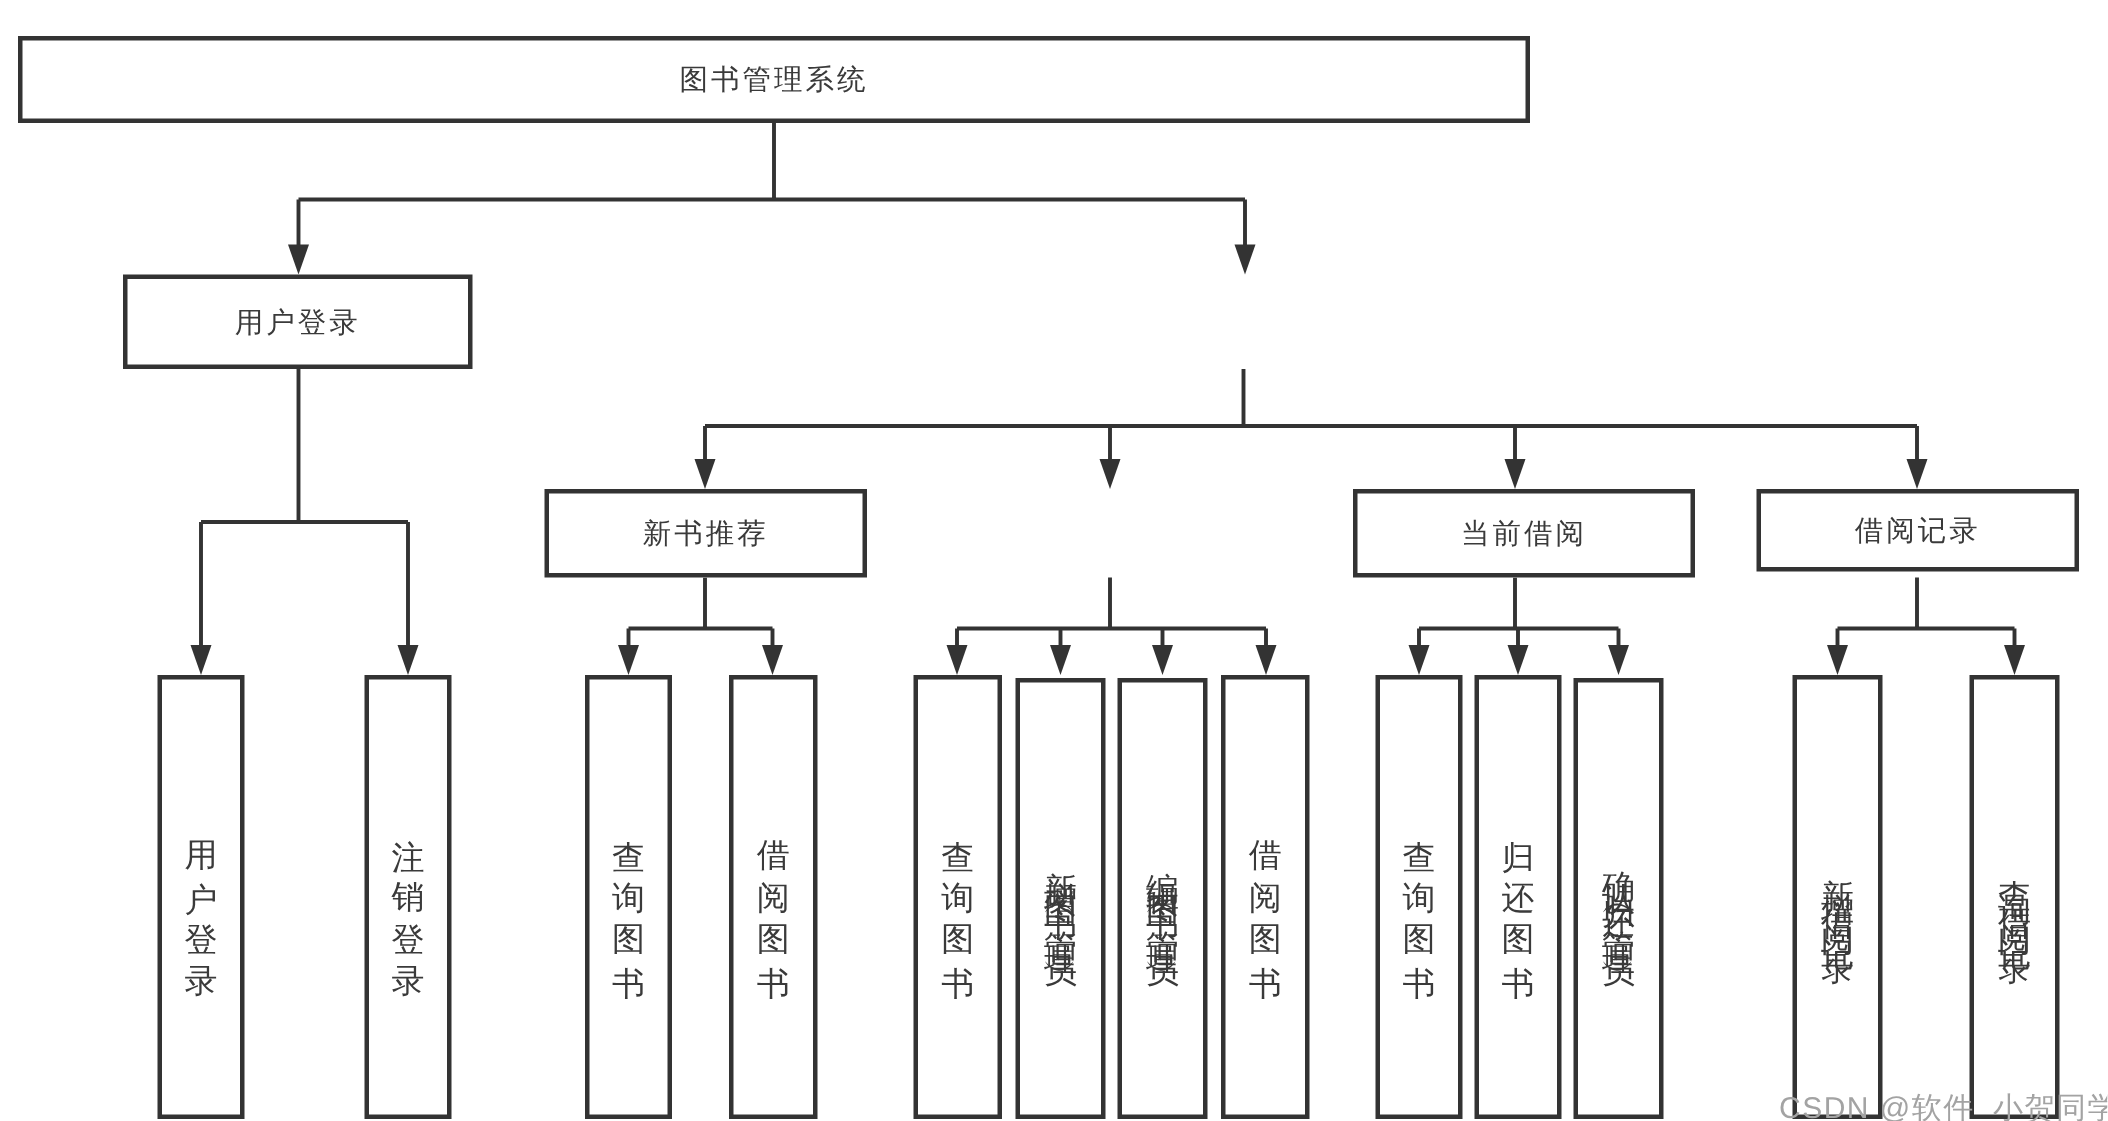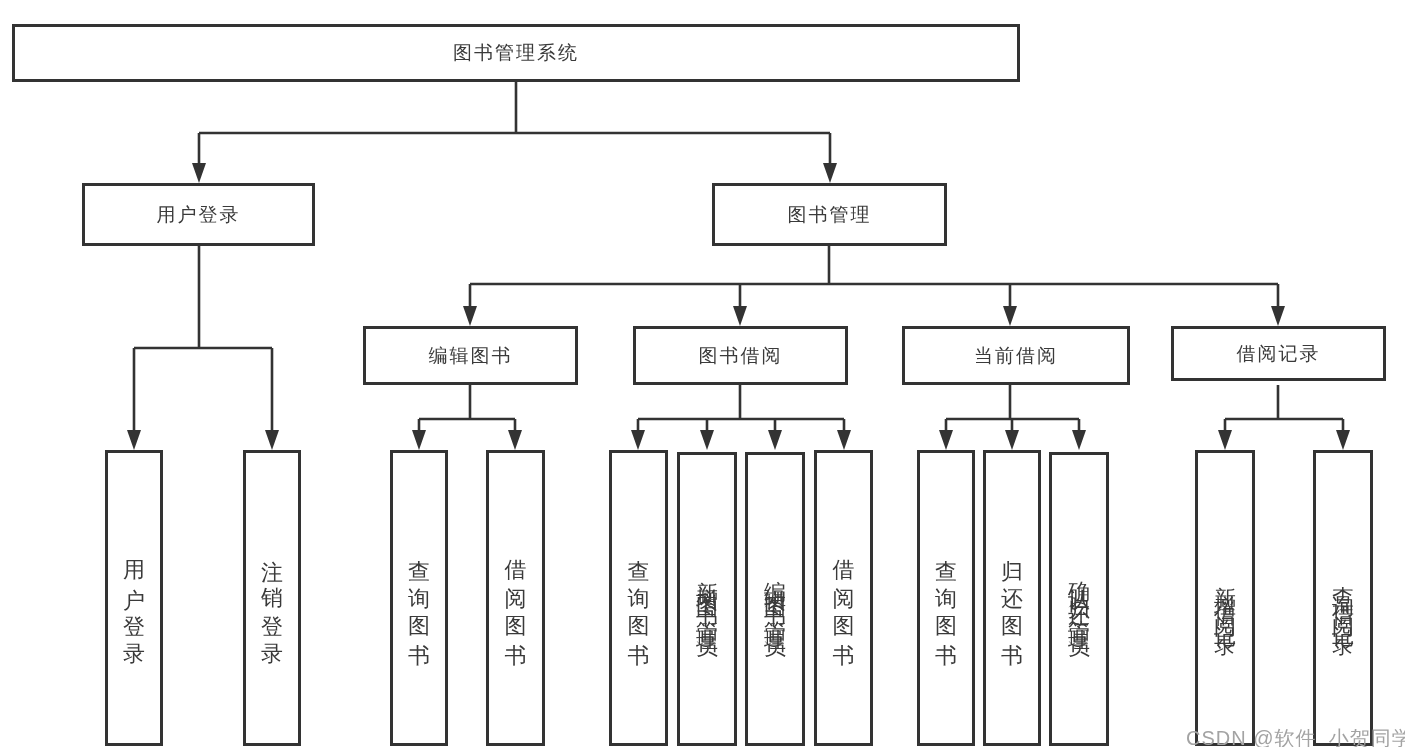--- a/index.html
+++ b/index.html
@@ -89,29 +89,23 @@
     </g>
   </svg>
 
   <div class="hnode" style="left:12px;top:11px;width:1008px;height:58px">
     <span>图书管理系统</span>
   </div>
 
   <div class="hnode" style="left:82px;top:170px;width:233px;height:63px">
     <span>用户登录</span>
   </div>
-  <div class="hnode" style="left:712px;top:170px;width:235px;height:63px">
-    <span>图书管理</span>
-  </div>
 
   <div class="hnode" style="left:363px;top:313px;width:215px;height:59px">
-    <span>编辑图书</span>
-  </div>
-  <div class="hnode" style="left:633px;top:313px;width:215px;height:59px">
-    <span>图书借阅</span>
+    <span>新书推荐</span>
   </div>
   <div class="hnode" style="left:902px;top:313px;width:228px;height:59px">
     <span>当前借阅</span>
   </div>
   <div class="hnode" style="left:1171px;top:313px;width:215px;height:55px">
     <span>借阅记录</span>
   </div>
 
   <div class="vnode" style="left:105px;top:437px;width:58px;height:296px">
     <span class="ls4">用户登录</span>

